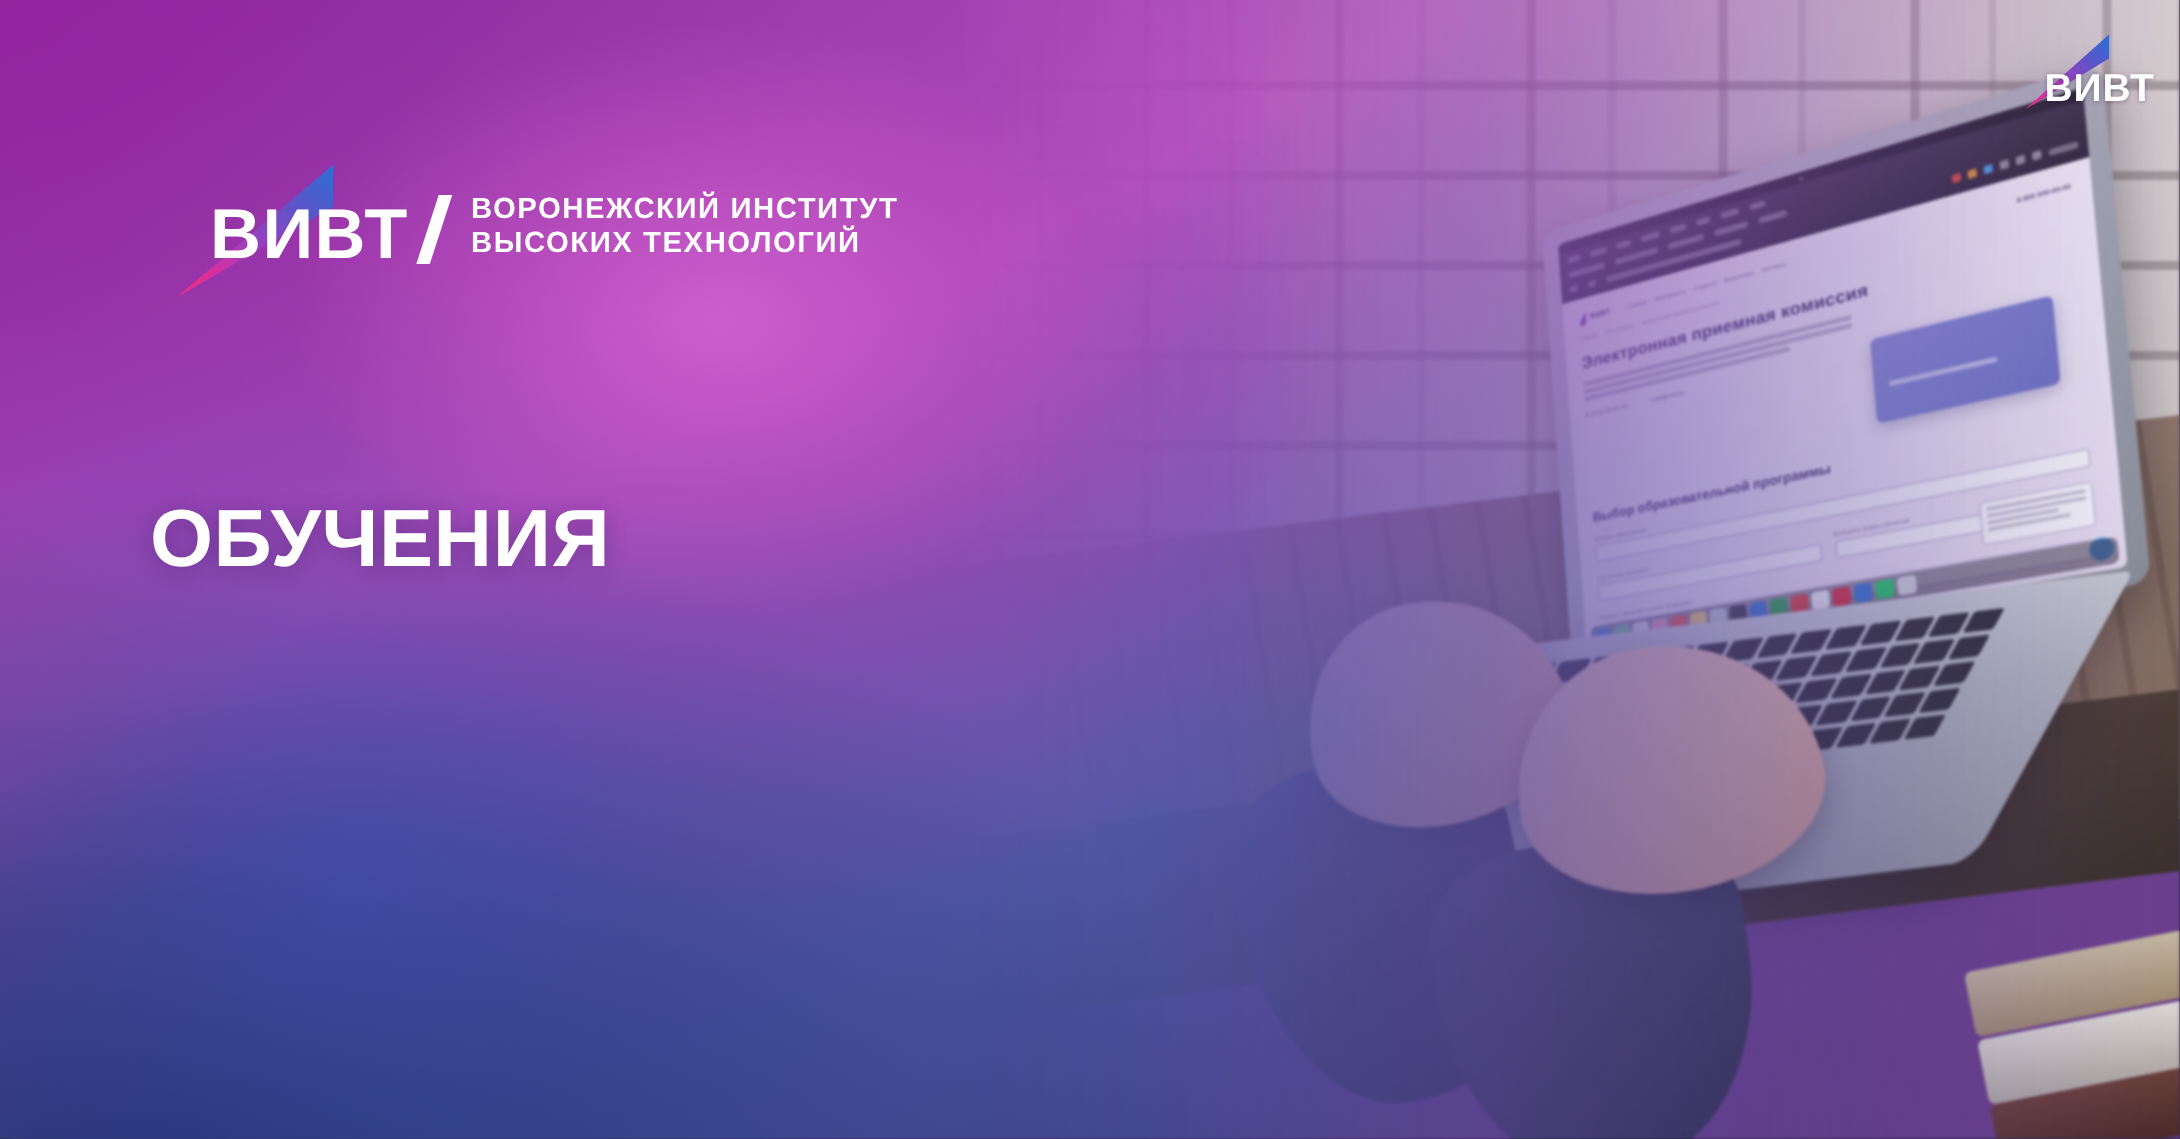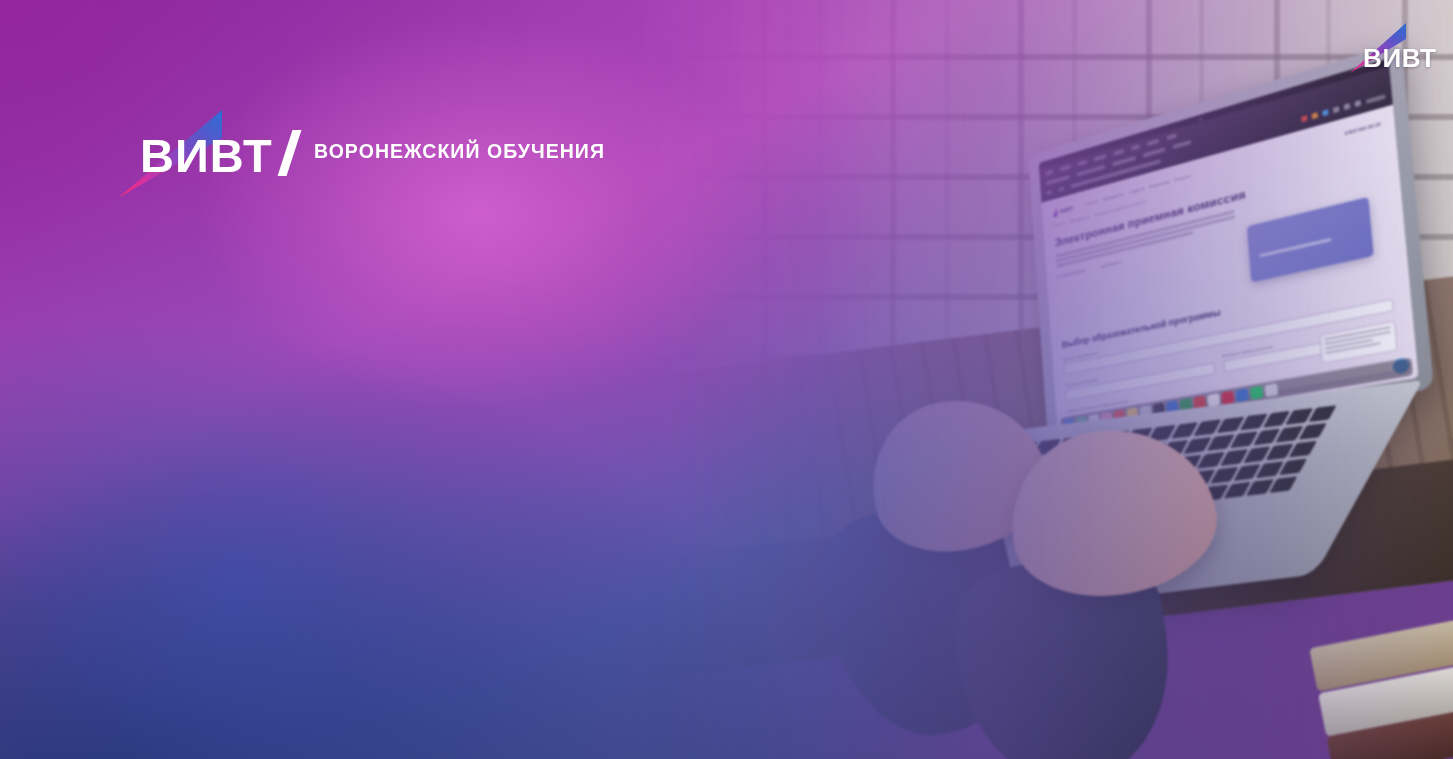--- a/index.html
+++ b/index.html
@@ -793,36 +793,38 @@
             <stop offset="82%" stop-color="#d8309f"></stop>
             <stop offset="100%" stop-color="#ef2f7e"></stop>
           </linearGradient>
         </defs>
         <path d="M112 2 L112 30 L8 90 Z" fill="url(#triGradBig)"></path>
       </svg>
       <div class="vivt-word">ВИВТ</div>
       <div class="vivt-slash"></div>
     </div>
     <div class="header-sub">
-      <div>ВОРОНЕЖСКИЙ ОБУЧЕНИЯ</div>
+      <div>ВОРОНЕЖСКИЙ ИНСТИТУТ</div>
+      <div>ВЫСОКИХ ТЕХНОЛОГИЙ</div>
     </div>
   </div>
 
   <div class="vivt-mark corner-logo">
     <svg class="vivt-tri" width="64" height="52" viewBox="0 0 64 52">
       <defs>
         <linearGradient id="triGradSm" x1="1" y1="0" x2="0.08" y2="1">
           <stop offset="0%" stop-color="#2b6fd4"></stop>
           <stop offset="30%" stop-color="#5b55c8"></stop>
           <stop offset="60%" stop-color="#9b3fbe"></stop>
           <stop offset="84%" stop-color="#d8309f"></stop>
           <stop offset="100%" stop-color="#ef2f7e"></stop>
         </linearGradient>
       </defs>
       <path d="M61 1 L61 17 L5 51 Z" fill="url(#triGradSm)"></path>
     </svg>
     <div class="vivt-word">ВИВТ</div>
   </div>
 
   <div class="headline">
+    <span class="ln">ОБУЧЕНИЯ</span>
   </div>
 
 </div>
 
 </body></html>

